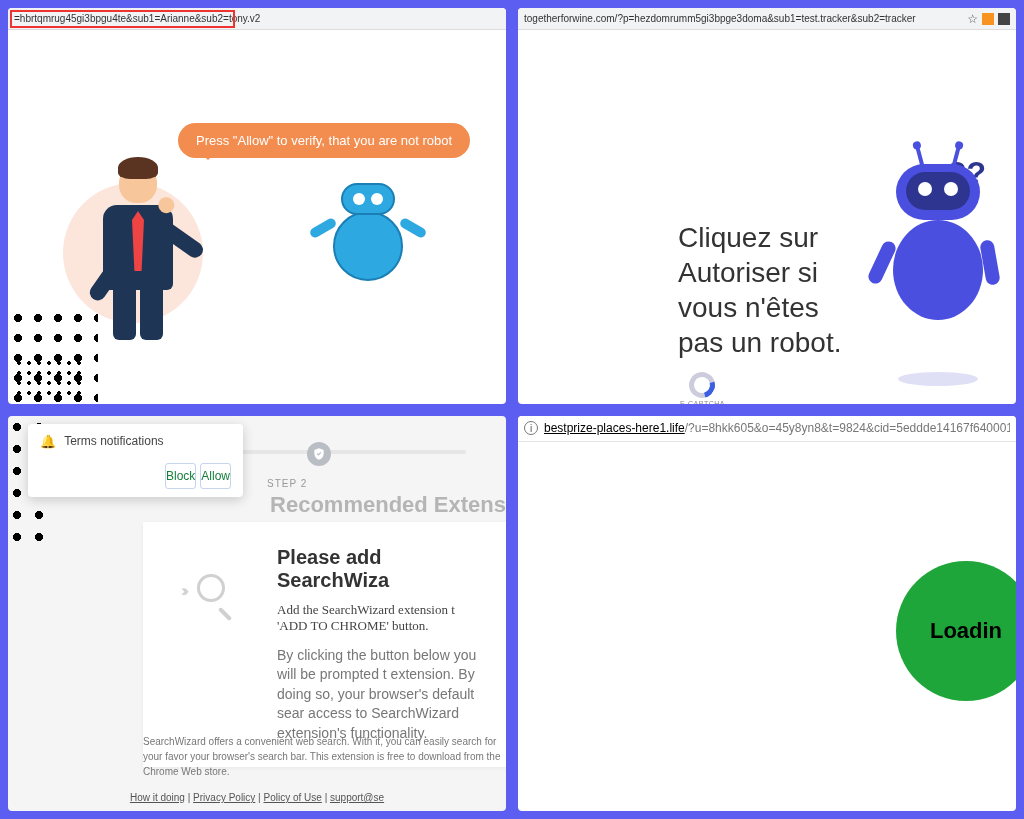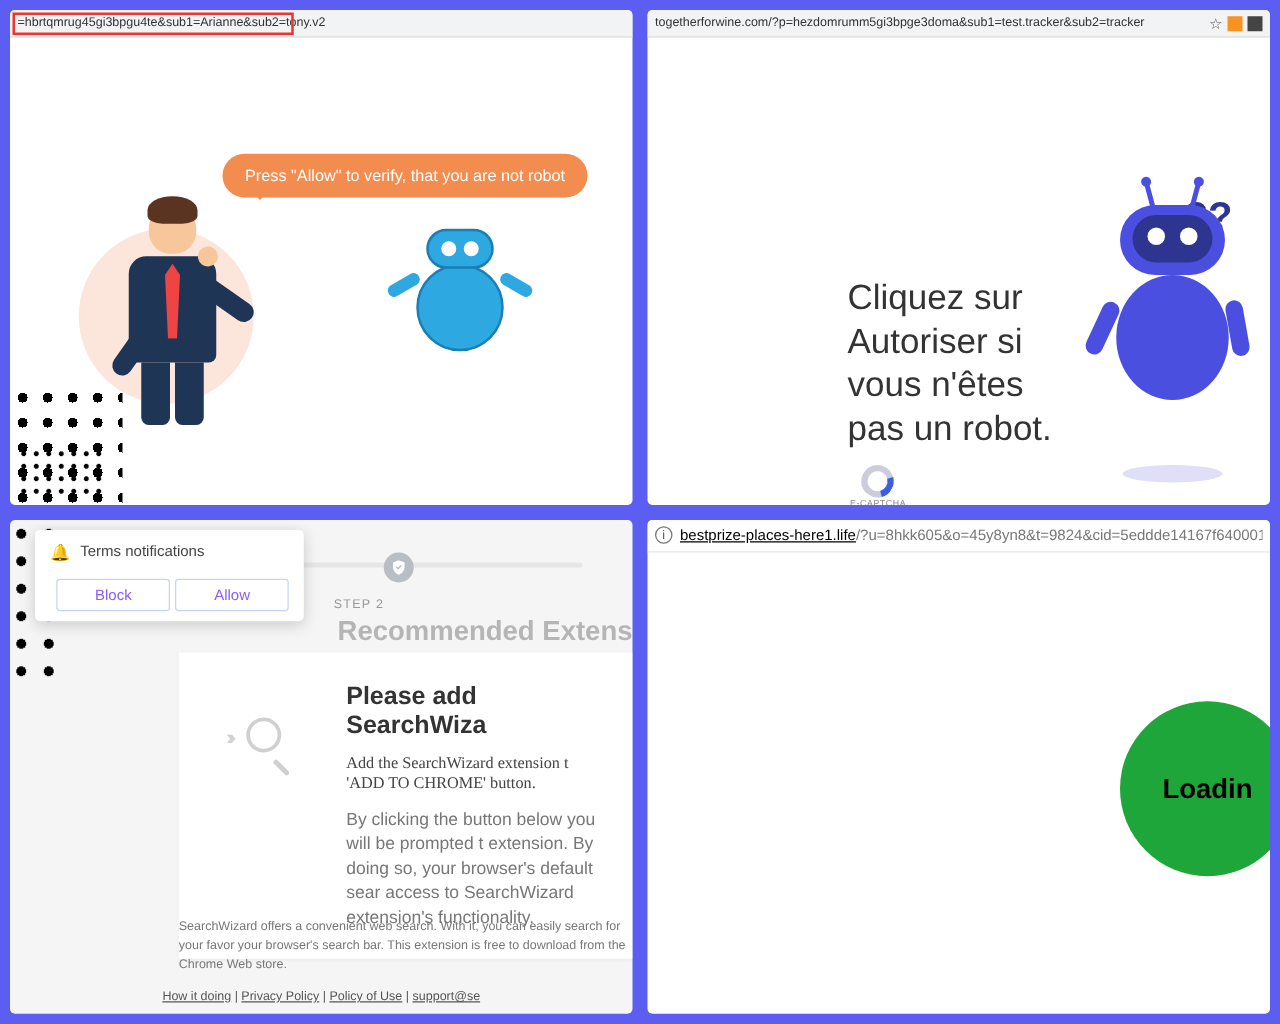--- a/index.html
+++ b/index.html
@@ -141,22 +141,22 @@
   .p3 .notif{
     position:absolute; left:20px; top:8px;
     width:215px; background:#fff; border-radius:4px;
     box-shadow:0 3px 12px rgba(0,0,0,.18);
     padding:10px 12px 8px; font-size:12px; z-index:5;
   }
   .p3 .notif .nhead{display:flex;align-items:center;gap:8px;color:#444;}
   .p3 .notif .bell{font-size:13px;color:#555;}
   .p3 .notif .nbtns{display:flex;justify-content:flex-end;gap:4px;margin-top:14px;}
   .p3 .notif button{
-    border:1px solid #c6d4ec;background:#fff;color:#8b5cf6;
-    padding:5px 30px;border-radius:3px;font-size:12px;cursor:pointer;
+    border:1px solid #c6d4ec;background:#fff;color:#15803d;
+    padding:5px 0;border-radius:3px;font-size:12px;cursor:pointer;
   }
   .p3 .steps{
     position:absolute;top:18px;left:0;right:0;height:40px;
     display:flex;align-items:center;justify-content:center;gap:100px;
     color:#bbb;
   }
   .p3 .steps .line{position:absolute;top:16px;left:70px;right:40px;height:4px;background:#e6e6e6;border-radius:2px;}
   .p3 .steps .badge{width:24px;height:24px;border-radius:50%;background:#cfcfcf;position:relative;z-index:1;}
   .p3 .steps .step2label{position:absolute;top:44px;left:50%;transform:translateX(10px);font-size:10px;letter-spacing:1px;color:#999;}
   .p3 .rec-title{

